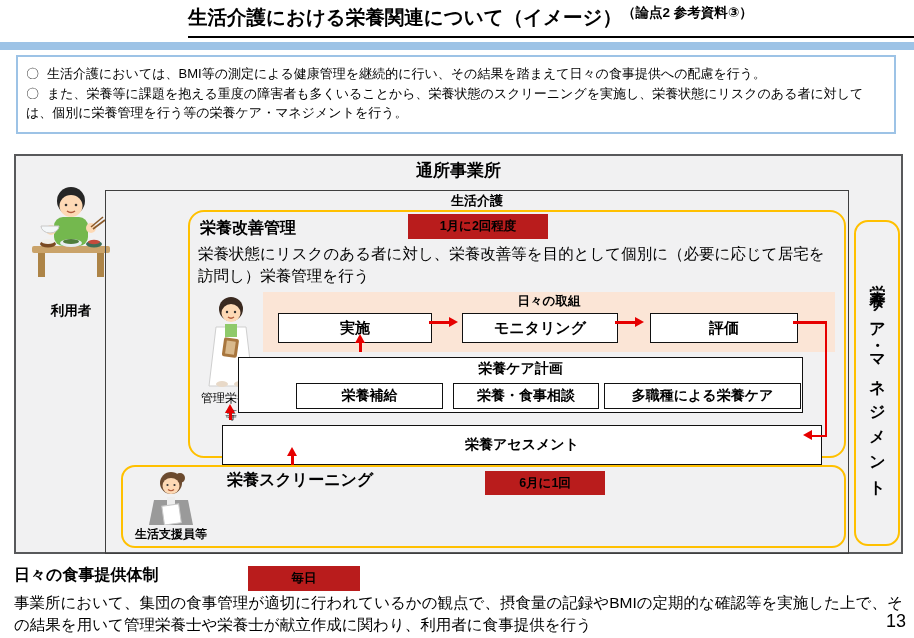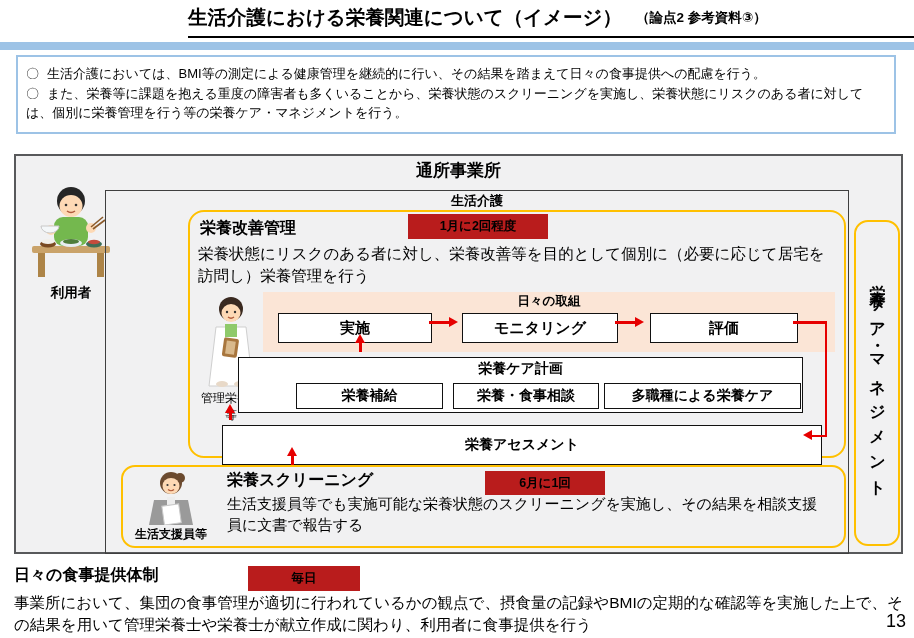--- a/index.html
+++ b/index.html
@@ -2,21 +2,21 @@
 <html><head>
 <meta charset="utf-8">
 <style>
   * { margin:0; padding:0; box-sizing:border-box; }
   body { font-family:"Liberation Sans","DejaVu Sans",sans-serif; background:#fff; }
   .page { position:relative; width:914px; height:638px; background:#fff; overflow:hidden; }
   .abs { position:absolute; }
 
   
   .title-row { left:188px; top:4px; width:726px; border-bottom:2.5px solid #000;
-               padding-bottom:5px; display:flex; align-items:center; gap:14px; }
+               padding-bottom:5px; display:flex; align-items:flex-start; }
   .main-title { font-size:19.5px; font-weight:bold; color:#000; white-space:nowrap; }
   .sub-title  { font-size:13.5px; font-weight:bold; color:#000; white-space:nowrap; }
   .blue-bar { left:0; top:42px; width:914px; height:8px; background:#9DC3E6; }
 
   .summary-box { left:16px; top:55px; width:880px; height:79px; background:#fff;
                  border:2px solid #9DC3E6; padding:7px 10px 0 8px; }
   .bullet { font-size:13px; line-height:1.5; color:#000; }
   .bullet .mk { margin-right:8px; }
 
   
@@ -110,21 +110,21 @@
         <rect x="3" y="62" width="78" height="7" rx="2" fill="#CAA36A"></rect>
         <rect x="9" y="69" width="7" height="24" fill="#AD8447"></rect>
         <rect x="68" y="69" width="7" height="24" fill="#AD8447"></rect>
         <ellipse cx="19" cy="60" rx="8" ry="3.5" fill="#7A4A21"></ellipse>
         <ellipse cx="19" cy="57.5" rx="6.5" ry="2.5" fill="#F2EFE9"></ellipse>
         <ellipse cx="42" cy="59" rx="11" ry="4" fill="#E7EDF1"></ellipse>
         <ellipse cx="42" cy="57.5" rx="8" ry="2.6" fill="#4F7D3A"></ellipse>
         <ellipse cx="65" cy="60" rx="8" ry="3.5" fill="#3E6E57"></ellipse>
         <ellipse cx="65" cy="58" rx="6" ry="2.2" fill="#C44B3C"></ellipse>
       </svg>
-      <div class="fig-label" style="font-size:13.5px; font-weight:bold; margin-top:0;">利用者</div>
+      <div class="fig-label" style="font-size:13.5px; font-weight:bold; margin-top:18px;">利用者</div>
     </div>
 
     <div class="abs service-box">
       <div class="abs service-title">生活介護</div>
 
       <div class="abs rounded improve-box">
         <div class="abs imp-title">栄養改善管理</div>
         <div class="abs badge imp-badge">1月に2回程度</div>
         <div class="abs imp-desc">栄養状態にリスクのある者に対し、栄養改善等を目的として個別に（必要に応じて居宅を訪問し）栄養管理を行う</div>
 
@@ -173,21 +173,20 @@
               <circle cx="38.5" cy="14" r="1.1" fill="#333"></circle>
             <path d="M32 18.5 Q35 21 38 18.5" stroke="#b05a3a" stroke-width="1.2" fill="none"></path>
             <path d="M18 29 L52 29 L57 54 L13 54 Z" fill="#9A9A9A"></path>
             <rect x="31" y="26" width="8" height="8" fill="#EDEDED"></rect>
             <rect x="27" y="34" width="17" height="19" fill="#FFFFFF" stroke="#C9C9C9" transform="rotate(-8 35 43)"></rect>
           </svg>
           <div class="fig-label" style="font-size:12px; font-weight:bold; margin-top:1px;">生活支援員等</div>
         </div>
         <div class="abs scr-title">栄養スクリーニング</div>
         <div class="abs badge scr-badge">6月に1回</div>
-        <div class="abs scr-desc">生活支援員等でも実施可能な栄養状態のスクリーニングを実施し、その結果を相談支援員に文書で報告する</div>
       </div>
     </div>
 
     <div class="abs rounded vertical-box" style="border-radius:14px;">
       <span class="vertical-text">栄養ケア・マネジメント</span>
     </div>
   </div>
 
   <div class="abs rl" style="left:429px; top:321px; width:22px; height:2.5px;"></div>
   <div class="abs head-right" style="left:449px; top:317px;"></div>

